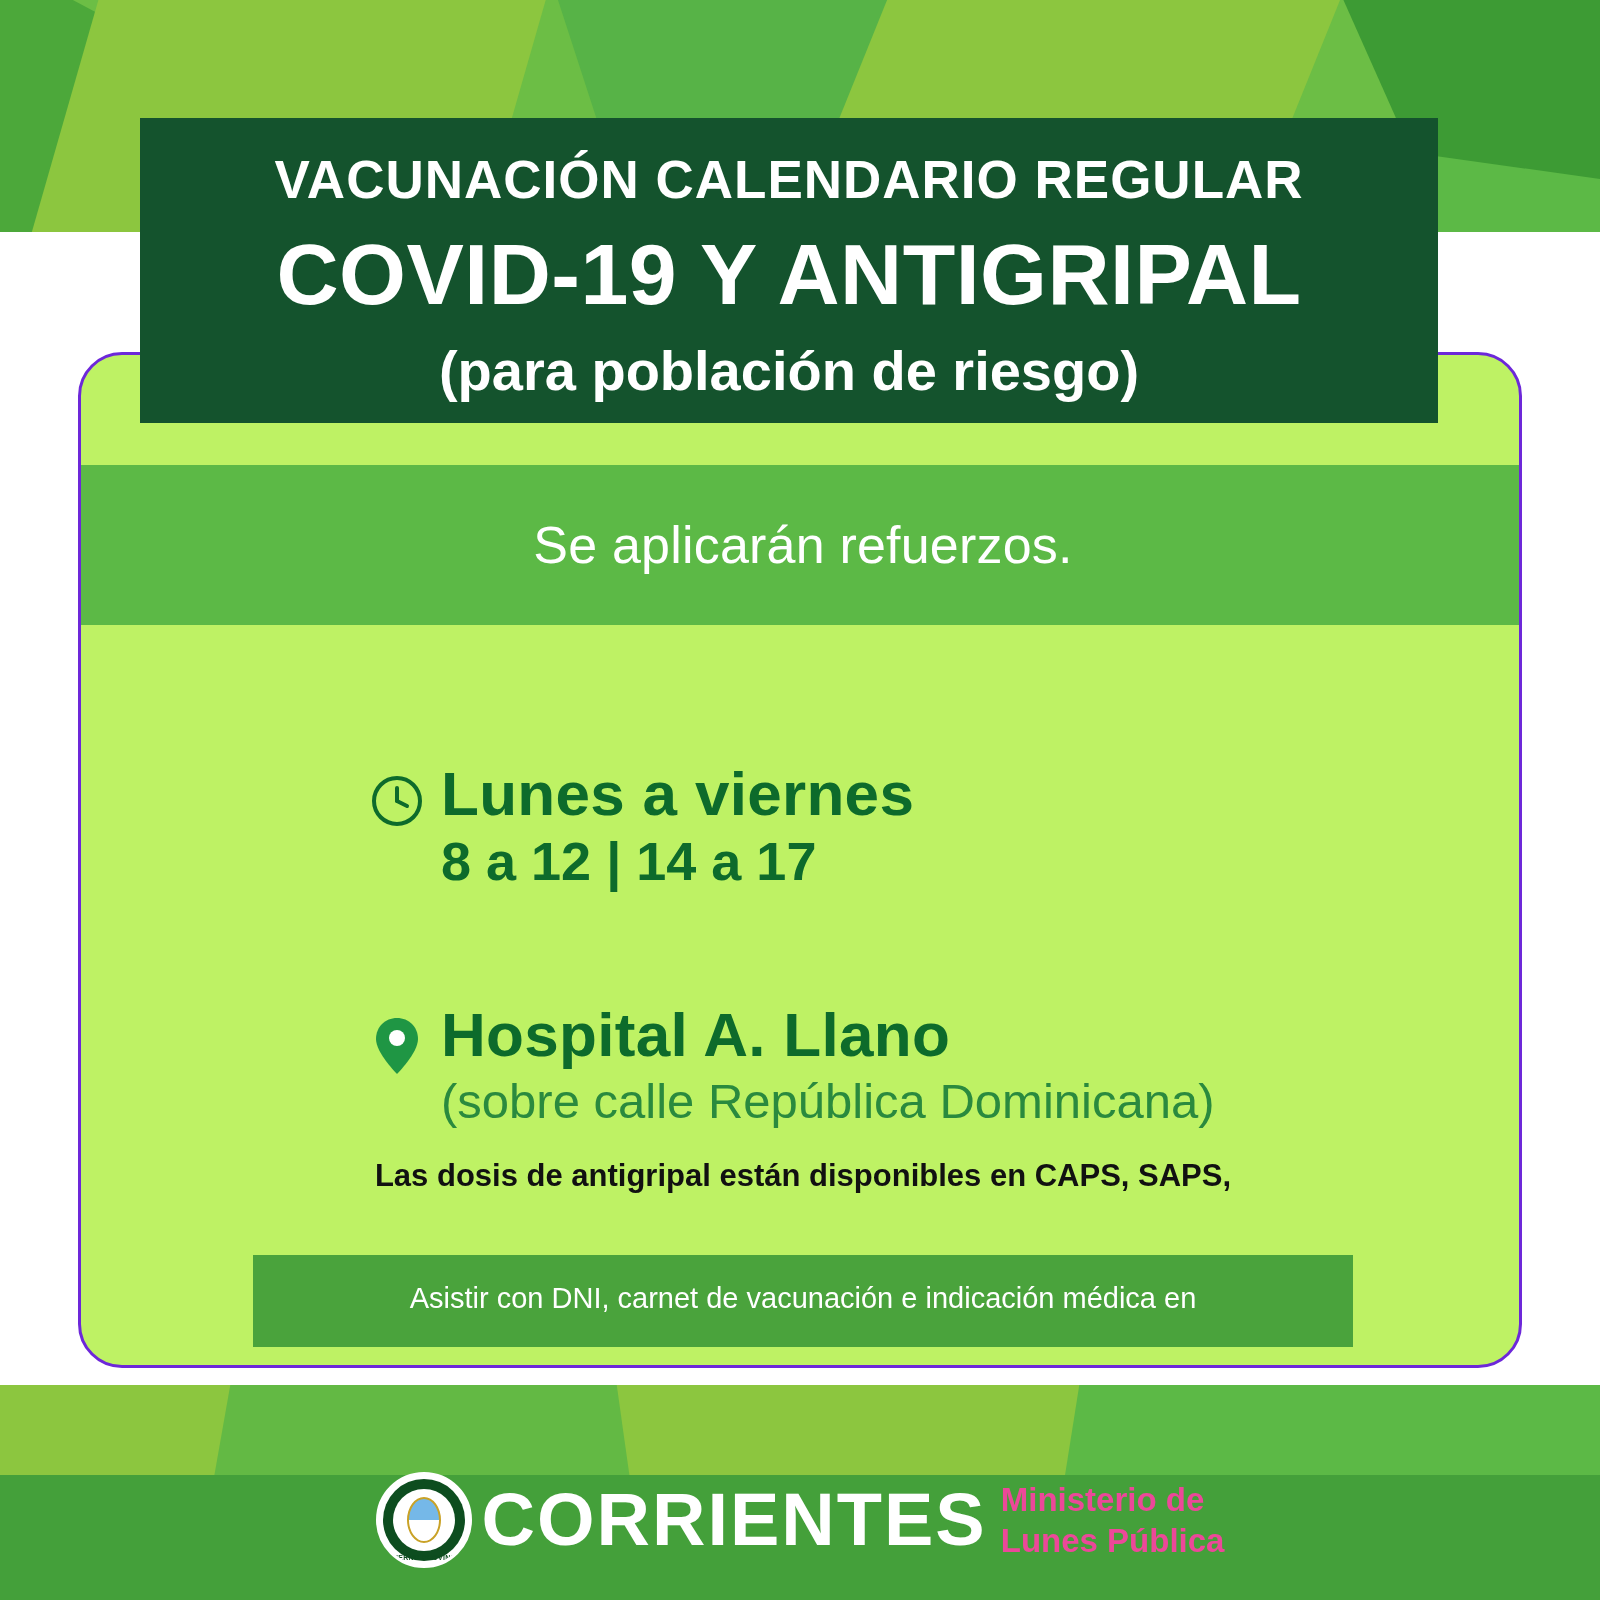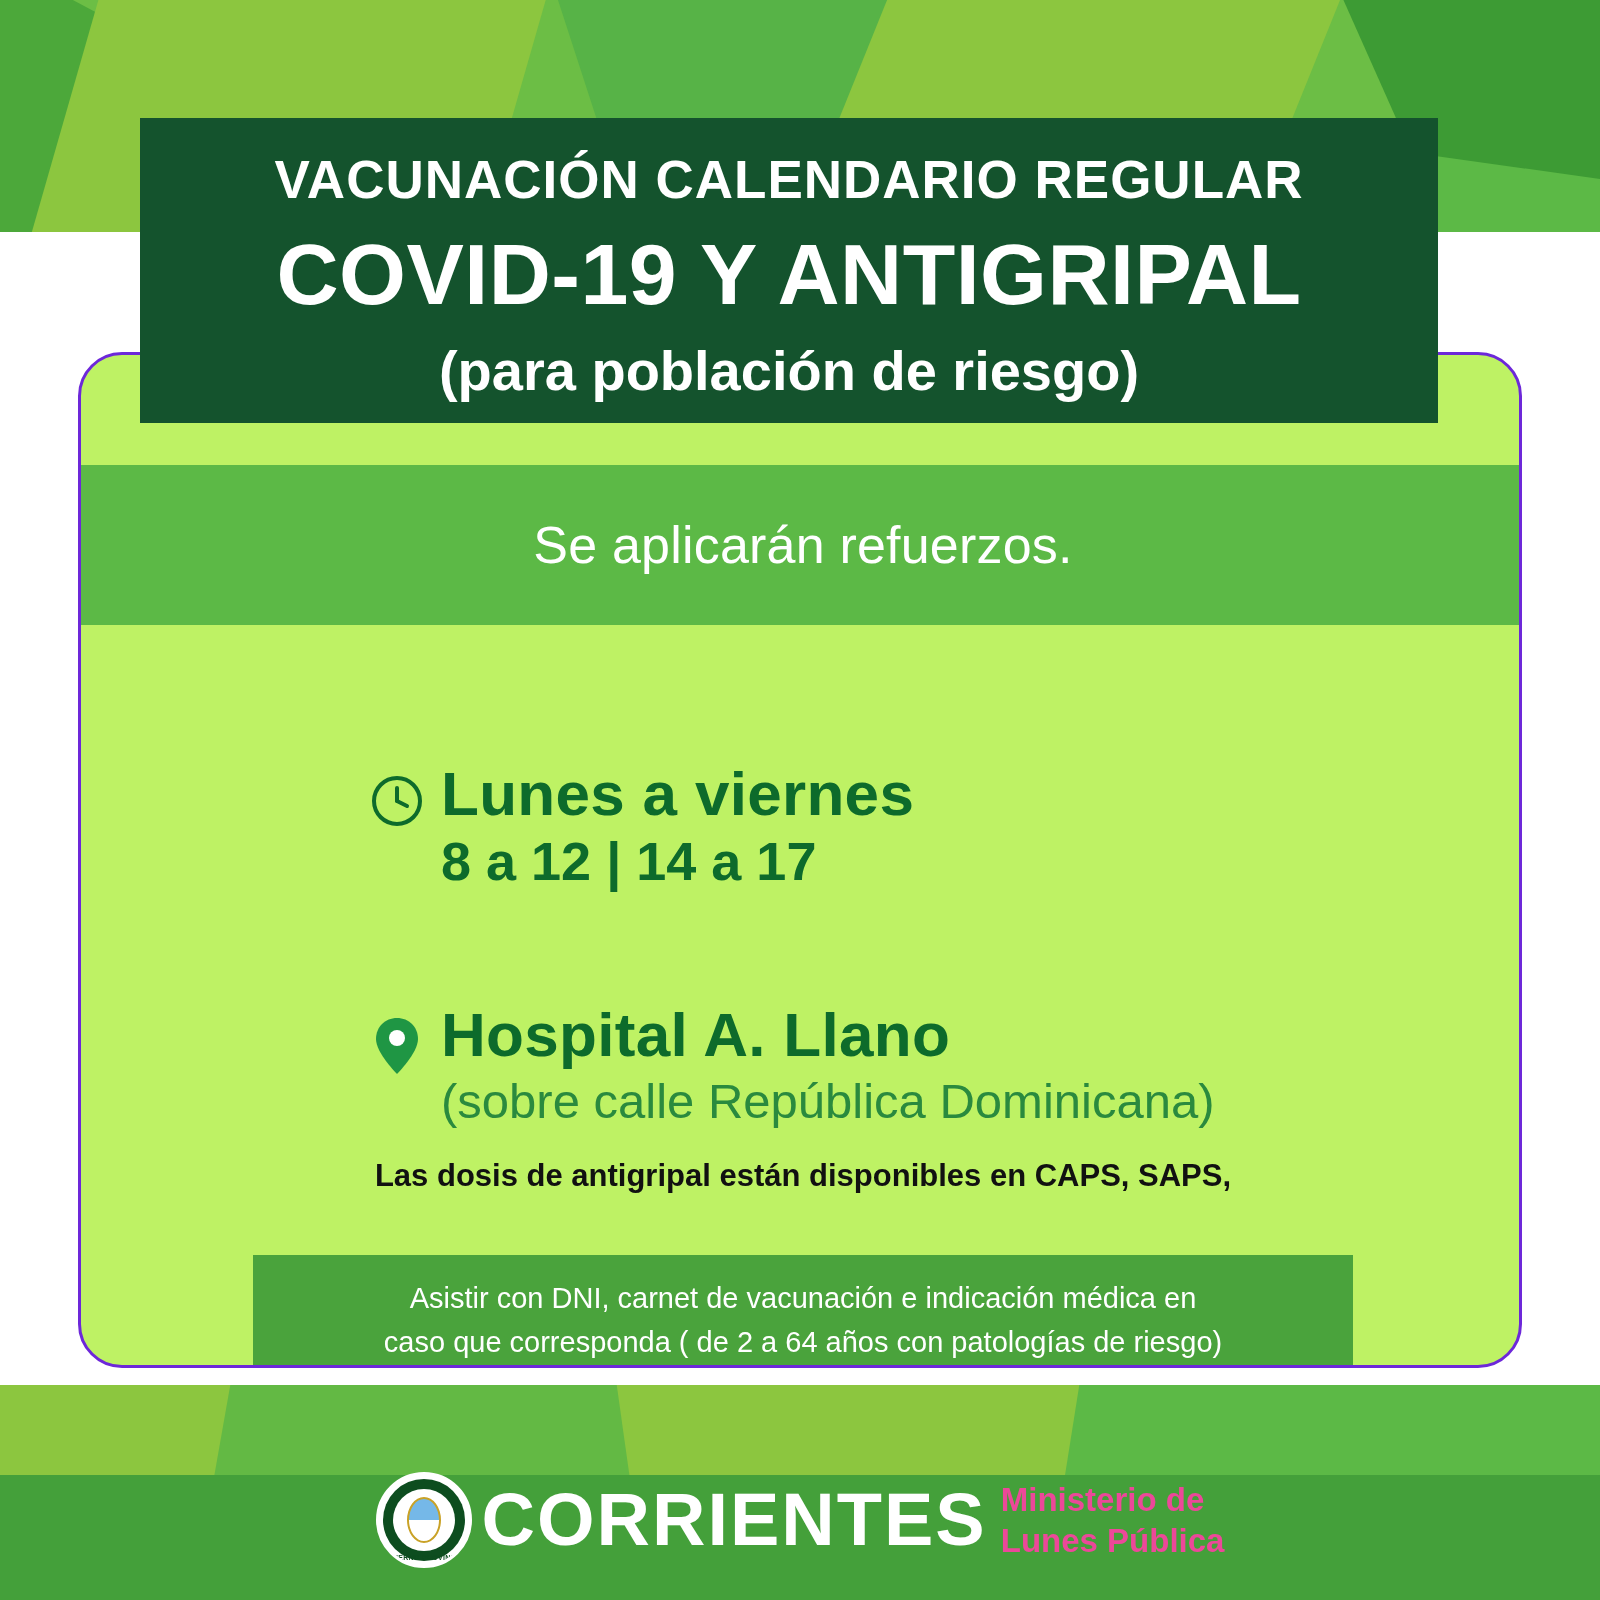--- a/index.html
+++ b/index.html
@@ -367,21 +367,20 @@
         </div>
       </div>
     </div>
 
     <div class="note">
       <div>Las dosis de antigripal están disponibles en CAPS, SAPS,</div>
     </div>
 
     <div class="green-note">
       <div>Asistir con DNI, carnet de vacunación e indicación médica en</div>
-      <div>caso que corresponda ( de 2 a 64 años con patologías de riesgo)</div>
     </div>
 
   </div>
 
   <div class="title-box">
     <div class="title-line1">VACUNACIÓN CALENDARIO REGULAR</div>
     <div class="title-line2">COVID-19 Y ANTIGRIPAL</div>
     <div class="title-line3">(para población de riesgo)</div>
   </div>
 

